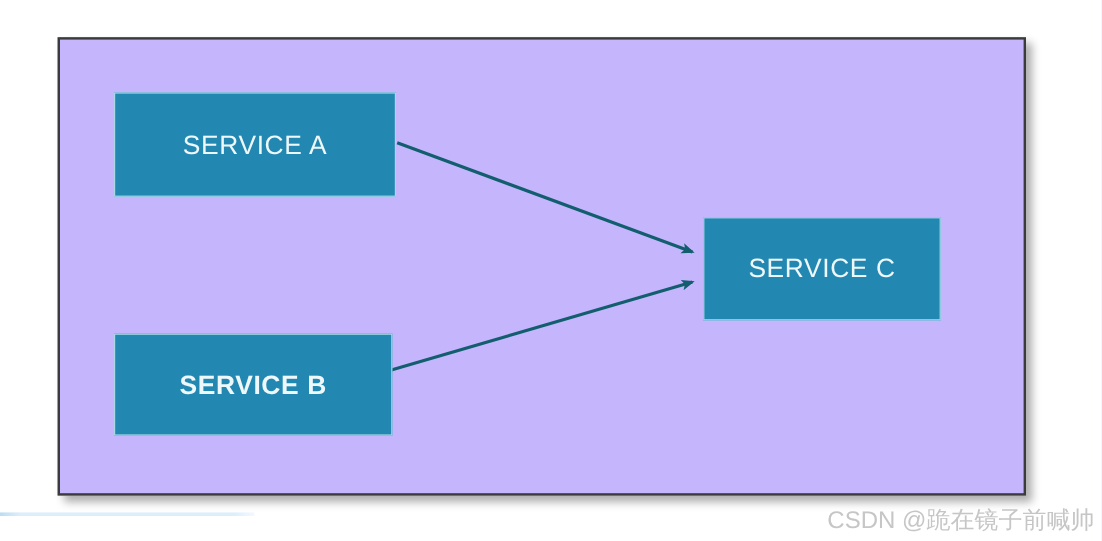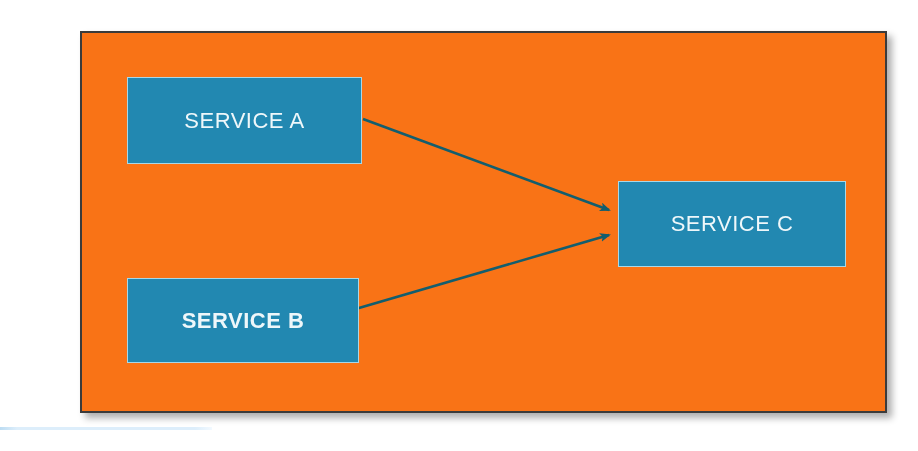--- a/index.html
+++ b/index.html
@@ -16,41 +16,40 @@
     width: 918px;
     height: 451px;
   }
   .frame {
     position: absolute;
     left: 48px;
     top: 31px;
     width: 807px;
     height: 382px;
     box-sizing: border-box;
-    background: #f97316;
+    background: #c4b5fd;
     border: 2px solid #3b3b3b;
     box-shadow: 5px 5px 7px rgba(0,0,0,0.32);
-    margin-left: 32px;
   }
   .node {
     position: absolute;
     box-sizing: border-box;
     background: #2288b1;
     border: 1px solid #a8d8e8;
     color: #eef7fa;
     display: flex;
     align-items: center;
     justify-content: center;
     font-size: 22px;
     letter-spacing: 0.5px;
     font-weight: 400;
   }
   .node-a { left: 45px; top: 44px;  width: 235px; height: 87px; }
   .node-b { left: 45px; top: 245px; width: 232px; height: 85px; font-weight: bold; }
-  .node-c { left: 536px; top: 148px; width: 228px; height: 86px; text-align: center; }
+  .node-c { left: 536px; top: 148px; width: 198px; height: 86px; text-align: center; }
   .edges {
     position: absolute;
     left: 0;
     top: 0;
     width: 803px;
     height: 378px;
     pointer-events: none;
   }
   .watermark {
     position: absolute;
@@ -96,14 +95,15 @@
     </div>
 
     <div class="node node-c">
       <span>SERVICE C</span>
     </div>
 
   </div>
 
   <div class="artifact-strip"></div>
 
+  <div class="watermark">CSDN @跪在镜子前喊帅</div>
 
 </div>
 
 </body></html>

